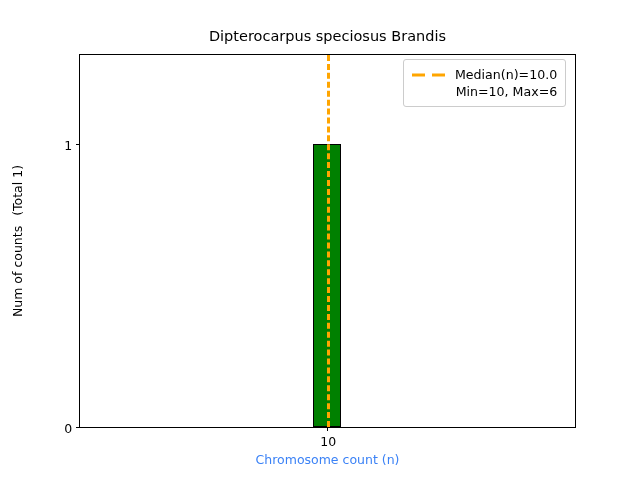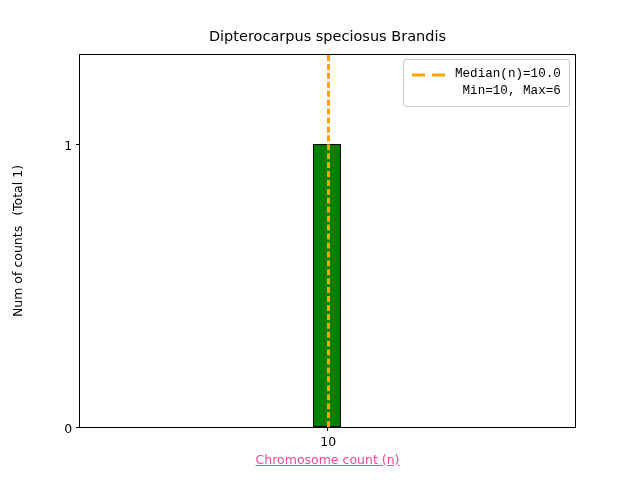--- a/index.html
+++ b/index.html
@@ -115,22 +115,21 @@
   
   #xlabel {
     position: absolute;
     left: 79px;
     top: 453px;
     width: 497px;
     text-align: center;
     font-size: 12.5px;
     line-height: 14px;
     white-space: nowrap;
-    color: #ec4899;
-    text-decoration: underline;
+    color: #3b82f6;
   }
 
   #ylabel {
     position: absolute;
     left: 0px;
     top: 54px;
     width: 374px;
     height: 36px;
     transform-origin: 0 0;
     transform: rotate(-90deg) translate(-374px, 0);
@@ -151,21 +150,20 @@
     left: 402px;
     top: 58px;
     box-sizing: border-box;
     background: #ffffff;
     border: 0.9px solid #cccccc;
     border-radius: 3px;
     padding: 6px 8px 6px 8px;
     display: flex;
     align-items: flex-start;
     gap: 9px;
-    font-family: Liberation Mono, monospace;
   }
   #legend-sample {
     flex: 0 0 auto;
     width: 34px;
     height: 14px;
     position: relative;
     margin-top: 2px;
   }
   #legend-sample .dash {
     position: absolute;

